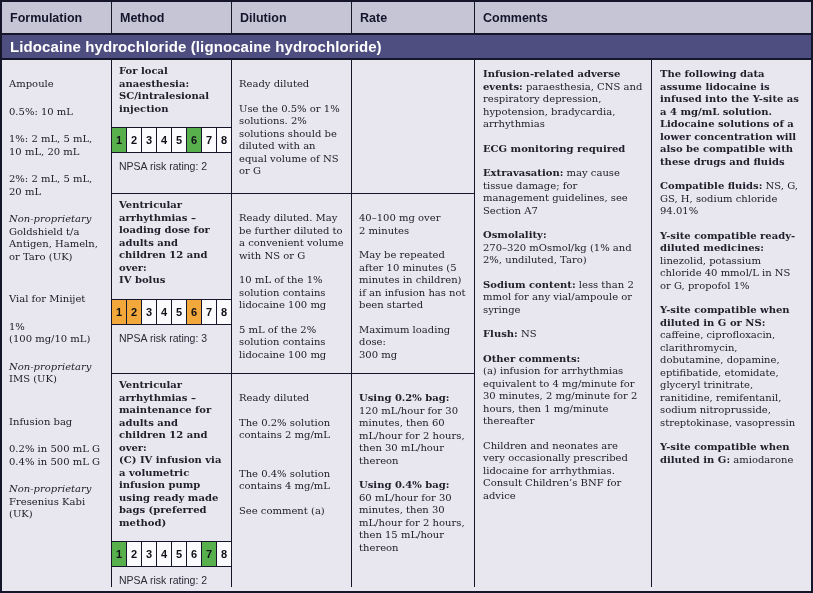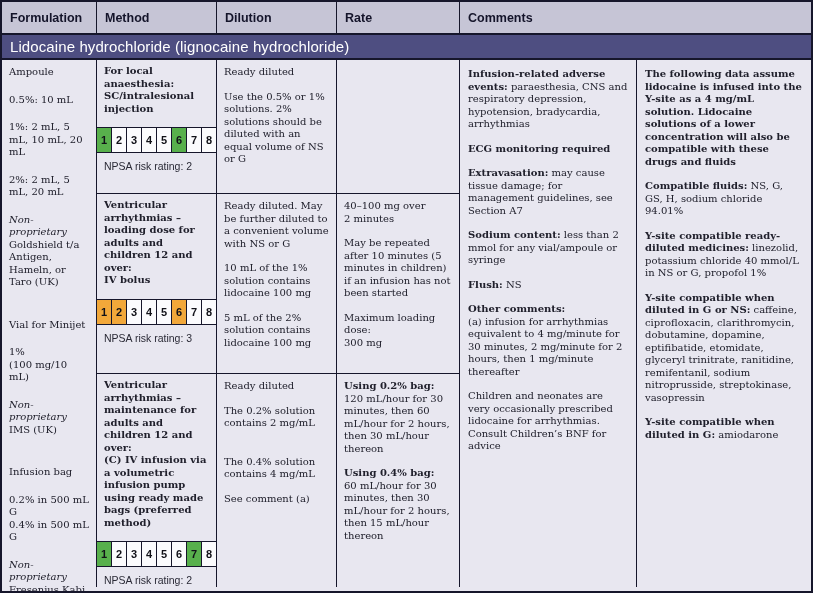--- a/index.html
+++ b/index.html
@@ -13,41 +13,41 @@
     overflow:hidden;
   }
   
   .header-row{ display:flex; height:33px; background:#c6c5d6; border-bottom:2px solid #16162b; }
   .hcell{
     font-family:"Liberation Sans", sans-serif; font-weight:bold; font-size:12.5px;
     color:#14142a; display:flex; align-items:center; padding-left:8px;
     border-right:1px solid #16162b;
   }
   .hcell:last-child{ border-right:none; }
-  .w-form{width:95px} .w-method{width:120px} .w-dilution{width:120px}
+  .w-form{width:110px} .w-method{width:120px} .w-dilution{width:120px}
   .w-rate{width:123px} .w-comments{width:177px} .w-compat{flex:1}
   
   .title-row{
     height:25px; background:#4e4e81; border-bottom:2px solid #16162b;
     display:flex; align-items:center; padding-left:8px;
   }
   .title-row span{
-    font-family:"Liberation Sans", sans-serif; font-weight:normal; font-size:15px; color:#ffffff;
+    font-family:"Liberation Sans", sans-serif; font-weight:bold; font-size:15px; color:#ffffff;
     letter-spacing:0.1px;
   }
   
   .body{ display:flex; height:527px; }
   .col{ border-right:1px solid #16162b; height:100%; }
   .col:last-child{ border-right:none; }
   .sect{ border-bottom:1px solid #16162b; overflow:hidden; }
   .sect:last-child{ border-bottom:none; }
   .s1{height:134px} .s2{height:180px} .s3{height:213px}
   
   p{ font-size:10px; line-height:1.25; white-space:pre-line; margin:0 0 12px; }
-  .pad{ padding:6px 7px 0; }
+  .pad{ padding:18px 7px 0; }
   .pad-wide{ padding:8px 8px 0; }
   .b{ font-weight:bold; }
   .it{ font-style:italic; display:block; }
   .stack .b{ display:block; }
   .form-col p{ margin-bottom:15px; }
   .gap-xl{ margin-top:30px; }
   .gap-lg{ margin-top:26px; }
   .m-heading{ font-weight:bold; padding:5px 7px 0; }
   
   .npsa-strip{
@@ -180,20 +180,21 @@
       <div class="sect s3 pad">
         <p class="stack"><span class="b">Using 0.2% bag:</span><span>120 mL/hour for 30 minutes, then 60 mL/hour for 2 hours, then 30 mL/hour thereon</span></p>
         <p class="stack"><span class="b">Using 0.4% bag:</span><span>60 mL/hour for 30 minutes, then 30 mL/hour for 2 hours, then 15 mL/hour thereon</span></p>
       </div>
     </div>
 
     <div class="col w-comments pad-wide">
       <p><span class="b">Infusion-related adverse events:</span><span> paraesthesia, CNS and respiratory depression, hypotension, bradycardia, arrhythmias</span></p>
       <p><span class="b">ECG monitoring required</span><span></span></p>
       <p><span class="b">Extravasation:</span><span> may cause tissue damage; for management guidelines, see Section A7</span></p>
+      <p class="stack"><span class="b">Osmolality:</span><span>270–320 mOsmol/kg (1% and 2%, undiluted, Taro)</span></p>
       <p><span class="b">Sodium content:</span><span> less than 2 mmol for any vial/ampoule or syringe</span></p>
       <p><span class="b">Flush:</span><span> NS</span></p>
       <p class="stack"><span class="b">Other comments:</span><span>(a) infusion for arrhythmias equivalent to 4 mg/minute for 30 minutes, 2 mg/minute for 2 hours, then 1 mg/minute thereafter</span></p>
       <p><span class="b"></span><span>Children and neonates are very occasionally prescribed lidocaine for arrhythmias. Consult Children’s BNF for advice</span></p>
     </div>
 
     <div class="col w-compat pad-wide">
       <p><span class="b">The following data assume lidocaine is infused into the Y-site as a 4 mg/mL solution. Lidocaine solutions of a lower concentration will also be compatible with these drugs and fluids</span><span></span></p>
       <p><span class="b">Compatible fluids:</span><span> NS, G, GS, H, sodium chloride 94.01%</span></p>
       <p><span class="b">Y-site compatible ready-diluted medicines:</span><span> linezolid, potassium chloride 40 mmol/L in NS or G, propofol 1%</span></p>

